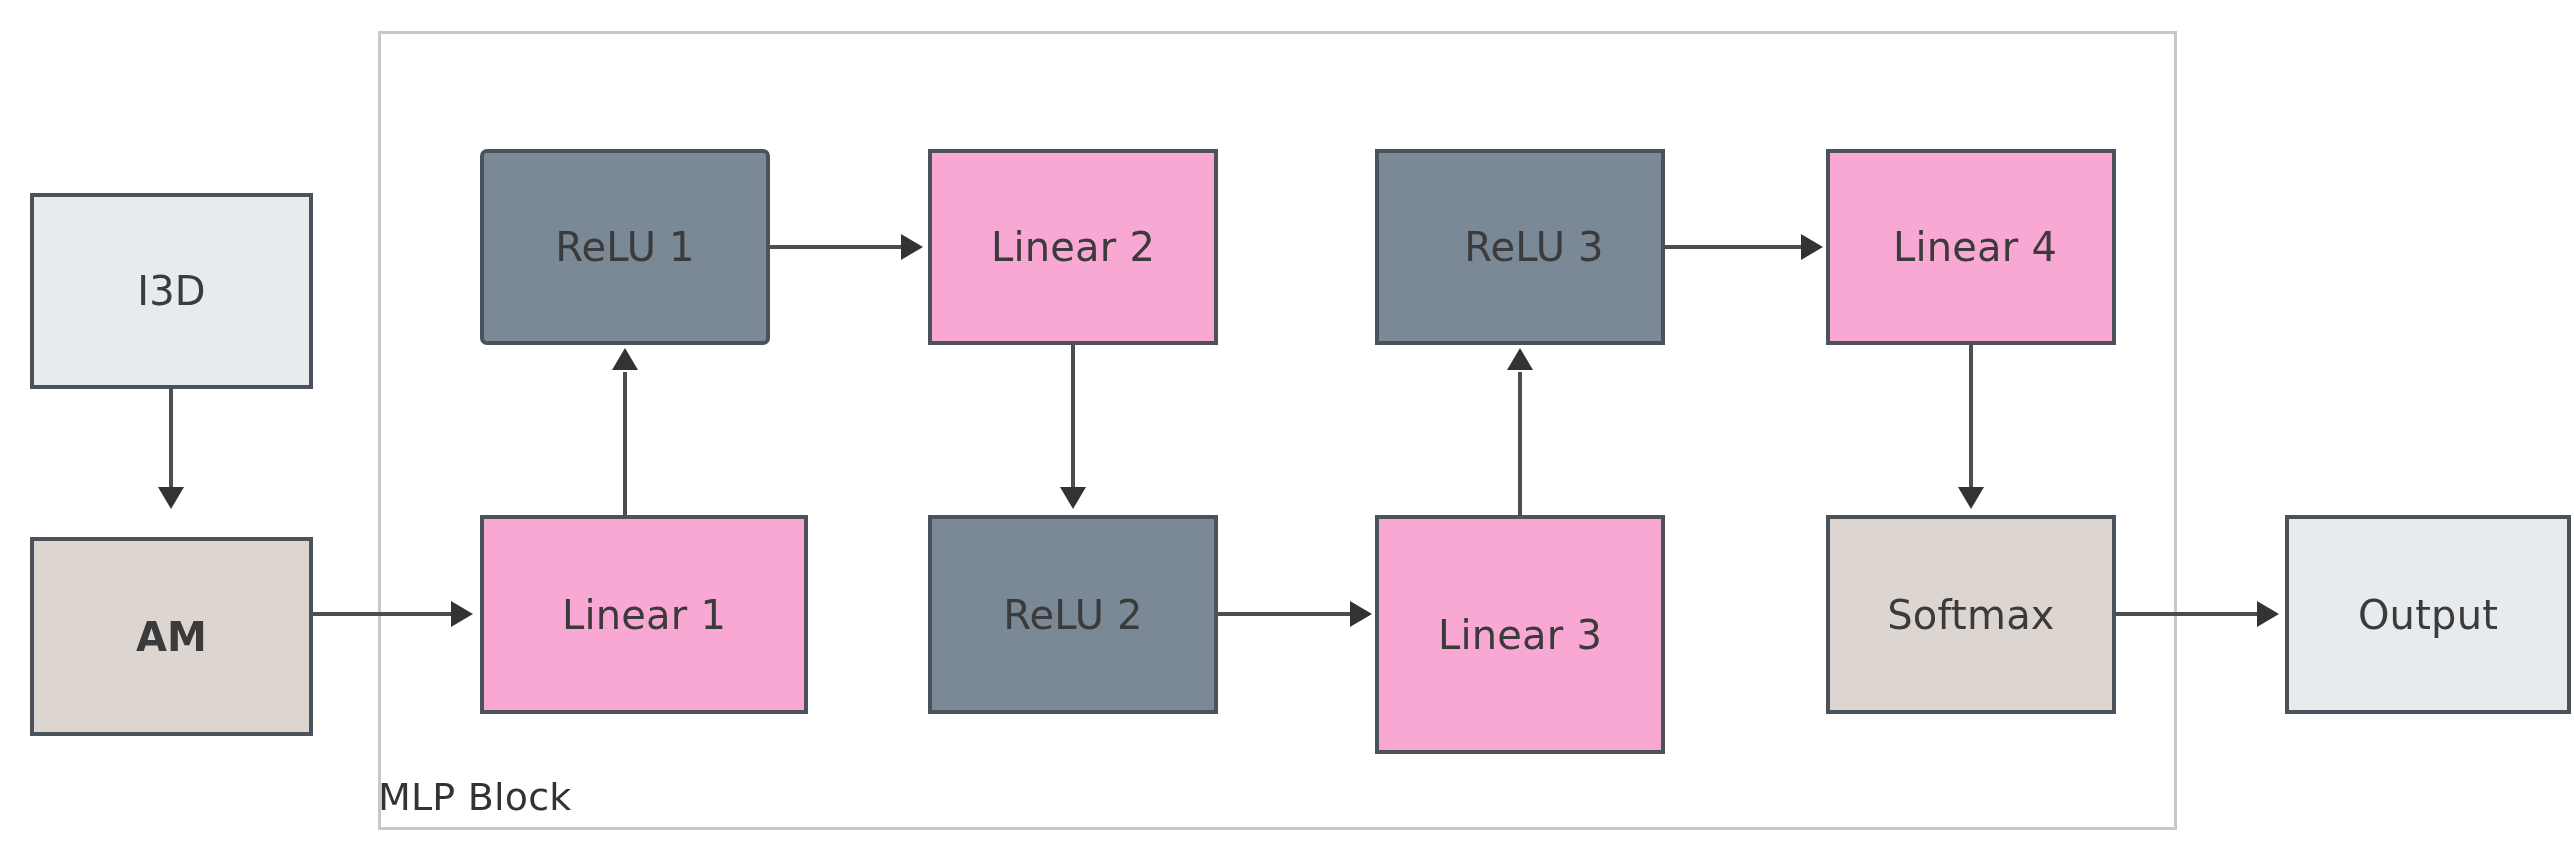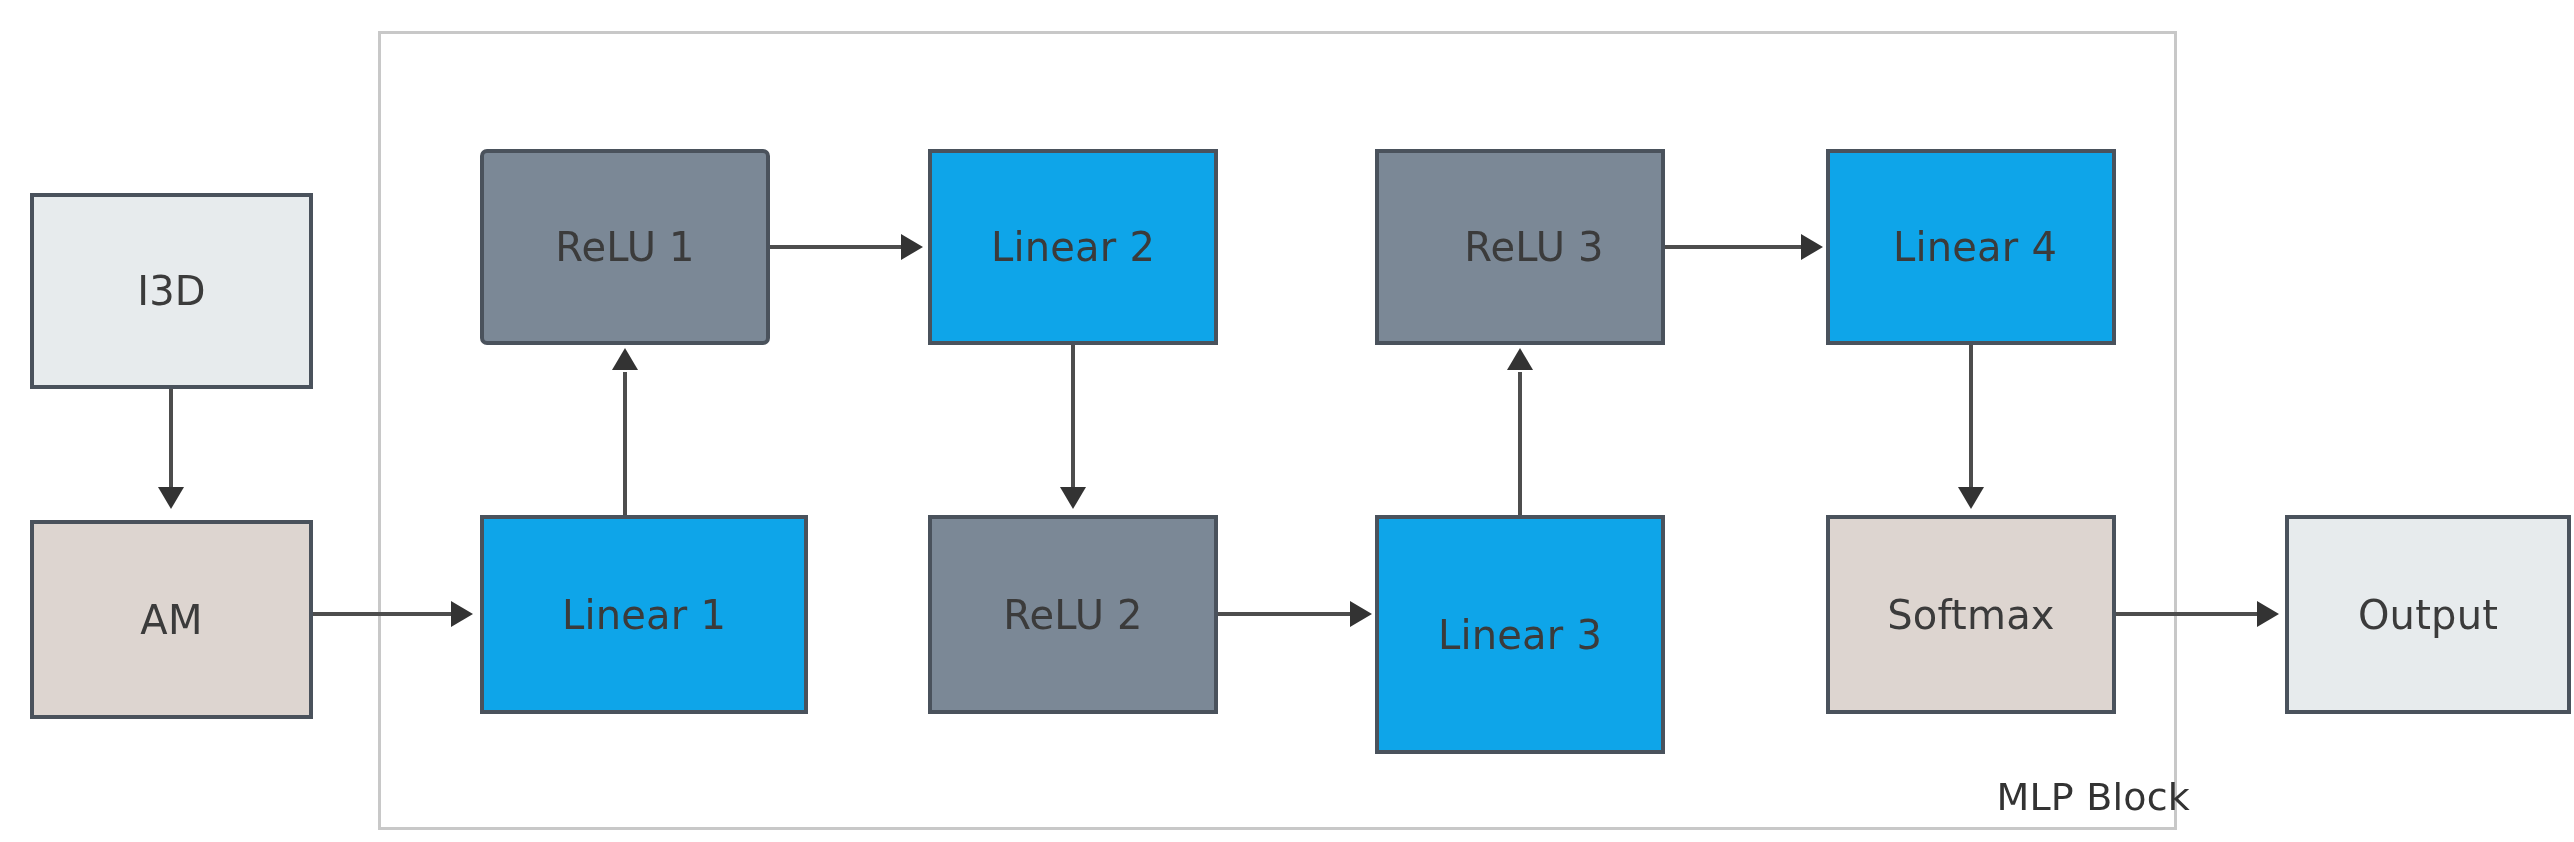--- a/index.html
+++ b/index.html
@@ -18,45 +18,44 @@
 
   
   .group-box {
     position: absolute;
     box-sizing: border-box;
     border: 3px solid #c8c8c8;
     background: transparent;
   }
   .group-label {
     position: absolute;
-    text-align: right;
+    text-align: left;
     color: #333333;
     font-size: 38px;
     letter-spacing: 0.2px;
     white-space: nowrap;
-    margin-left: 13px;
   }
 
   
   .node {
     position: absolute;
     box-sizing: border-box;
     border: 4px solid #4a525c;
     display: flex;
     align-items: center;
     justify-content: center;
     color: #3b3b3b;
     font-size: 40px;
     line-height: 1;
     white-space: nowrap;
     letter-spacing: 0.2px;
   }
   .node.fill-light   { background: #e7ebed; }
   .node.fill-beige   { background: #ddd5d0; }
-  .node.fill-gray    { background: #0ea5e9; }
+  .node.fill-gray    { background: #f9a8d4; }
   .node.fill-slate   { background: #7b8896; }
 
   
   .edge-h, .edge-v {
     position: absolute;
     background: #4d4d4d;
   }
   .edge-h { height: 4px; }
   .edge-v { width: 4px; }
 
@@ -115,21 +114,21 @@
   <div class="arrow right" style="left:1801px; top:234px;"></div>
 
   <div class="edge-v" style="left:1969px; top:345px; height:144px;"></div>
   <div class="arrow down" style="left:1958px; top:487px;"></div>
 
   <div class="edge-h" style="left:2116px; top:612px; width:143px;"></div>
   <div class="arrow right" style="left:2257px; top:601px;"></div>
 
   <div class="node fill-light" style="left:30px; top:149px; width:283px; height:196px;margin-top:44px;">I3D</div>
 
-  <div class="node fill-beige" style="left:30px; top:520px; width:283px; height:199px;">AM</div>
+  <div class="node fill-beige" style="left:30px; top:537px; width:283px; height:199px;font-weight:bold;">AM</div>
 
   <div class="node fill-slate" style="left:480px; top:149px; width:290px; height:196px;border-radius:7px;">ReLU 1</div>
 
   <div class="node fill-gray" style="left:480px; top:515px; width:328px; height:199px;">Linear 1</div>
 
   <div class="node fill-gray" style="left:928px; top:149px; width:290px; height:196px;">Linear 2</div>
 
   <div class="node fill-slate" style="left:928px; top:515px; width:290px; height:199px;">ReLU 2</div>
 
   <div class="node fill-slate" style="left:1375px; top:149px; width:290px; height:196px;padding-left:28px;">ReLU 3</div>

